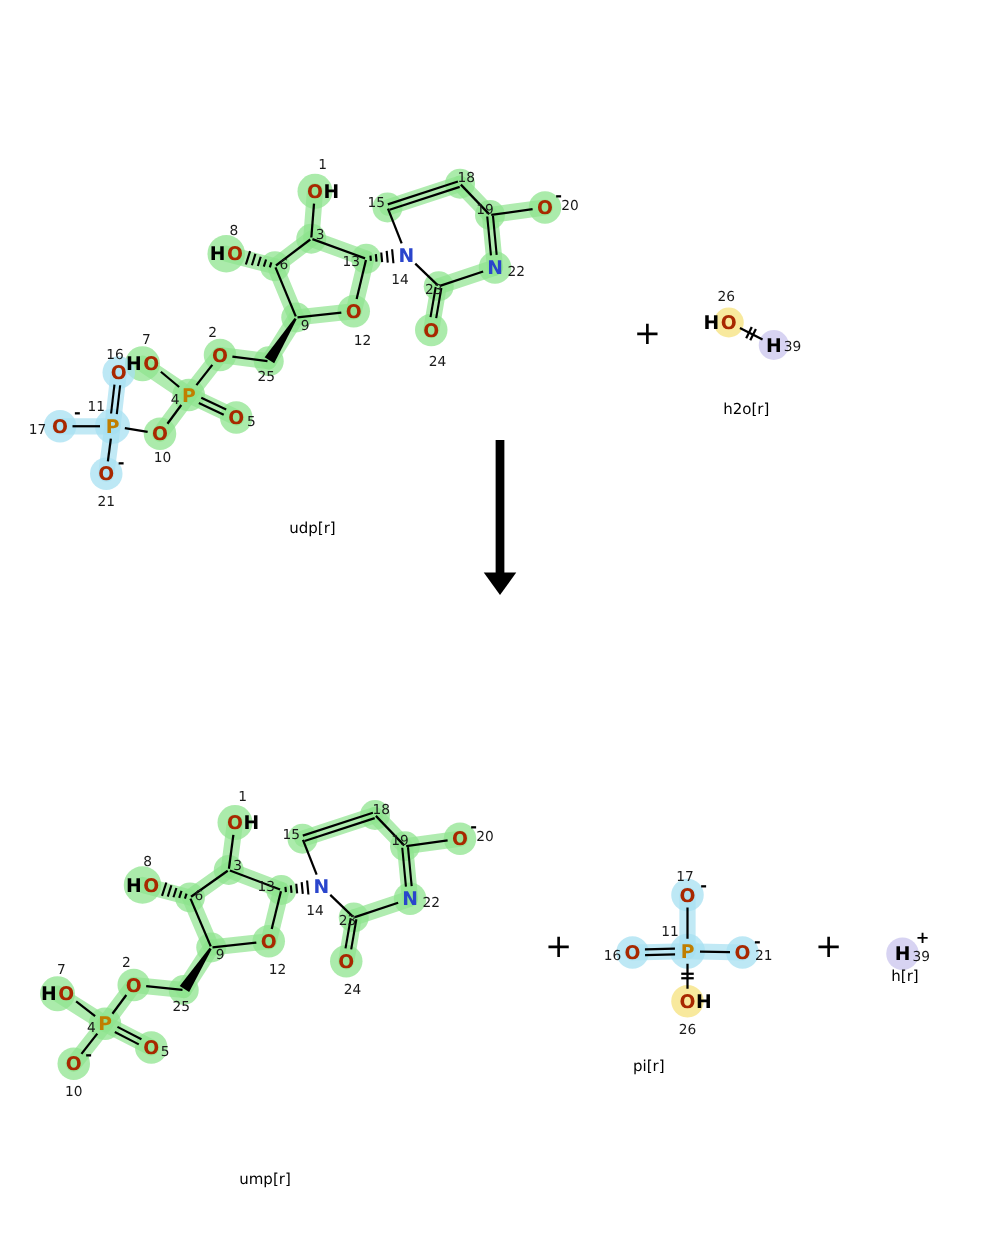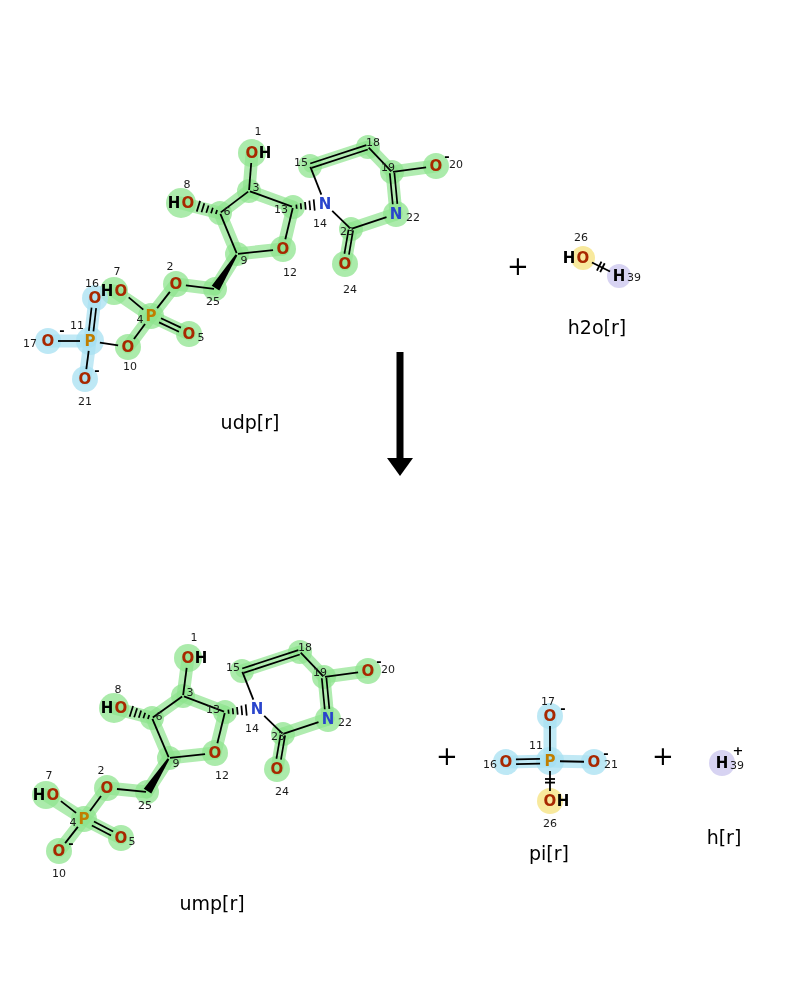--- a/index.html
+++ b/index.html
@@ -1,19 +1,19 @@
 <!DOCTYPE html>
 <html><head>
 <meta charset="utf-8">
 <style>
   html,body{margin:0;padding:0;background:#ffffff;}
   #canvas{position:relative;width:800px;height:1000px;background:#ffffff;overflow:hidden;}
   #rxn{position:absolute;left:0;top:0;}
   .mol-label{position:absolute;transform:translate(-50%,-50%);
-    font-family:"DejaVu Sans",sans-serif;font-size:19px;color:#000;white-space:nowrap;}
+    font-family:"DejaVu Sans",sans-serif;font-size:12px;color:#000;white-space:nowrap;}
 </style>
 </head>
 <body>
 
 <div id="canvas">
   <svg id="rxn" width="800" height="1000" viewBox="0 0 800 1000">
       <g>
         <line x1="249" y1="191" x2="252" y2="153" stroke="#8fe48f" stroke-width="13" stroke-linecap="round" opacity="0.7"></line>
         <line x1="220" y1="213" x2="181" y2="203" stroke="#8fe48f" stroke-width="13" stroke-linecap="round" opacity="0.7"></line>
         <line x1="293" y1="207" x2="249" y2="191" stroke="#8fe48f" stroke-width="13" stroke-linecap="round" opacity="0.7"></line>
@@ -309,16 +309,16 @@
         <text x="738" y="754.68" fill="#000000" font-size="13" text-anchor="middle" font-family="&quot;DejaVu Sans&quot;, sans-serif" font-weight="600">+</text>
       </g>
       <text x="518" y="275.36" fill="#000000" font-size="26" text-anchor="middle" font-family="&quot;DejaVu Sans&quot;, sans-serif">+</text>
       <text x="447" y="765.36" fill="#000000" font-size="26" text-anchor="middle" font-family="&quot;DejaVu Sans&quot;, sans-serif">+</text>
       <text x="663" y="765.36" fill="#000000" font-size="26" text-anchor="middle" font-family="&quot;DejaVu Sans&quot;, sans-serif">+</text>
       <rect x="396.5" y="352" width="7" height="108" fill="#000000"></rect>
       <polygon points="387,458 413,458 400,476" fill="#000000"></polygon>
     </svg>
   <div class="mol-label" style="left:250px;top:422px">udp[r]</div>
   <div class="mol-label" style="left:597px;top:327px">h2o[r]</div>
-  <div class="mol-label" style="left:212px;top:903px">ump[r]</div>
-  <div class="mol-label" style="left:549px;top:853px">pi[r]</div>
-  <div class="mol-label" style="left:724px;top:837px">h[r]</div>
+  <div class="mol-label" style="left:212px;top:943px">ump[r]</div>
+  <div class="mol-label" style="left:519px;top:853px">pi[r]</div>
+  <div class="mol-label" style="left:724px;top:781px">h[r]</div>
 </div>
 
 </body></html>

